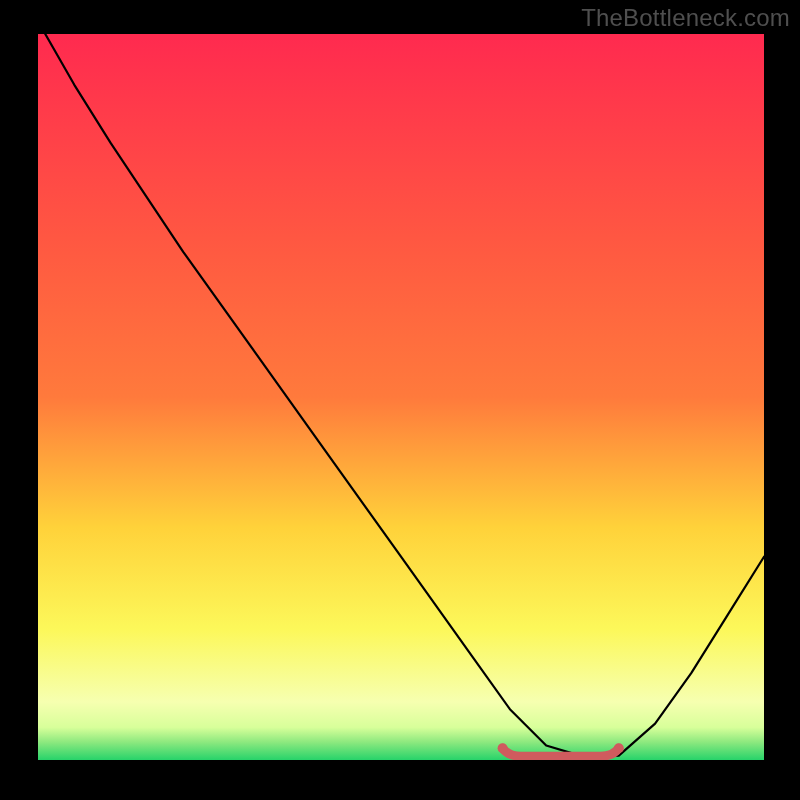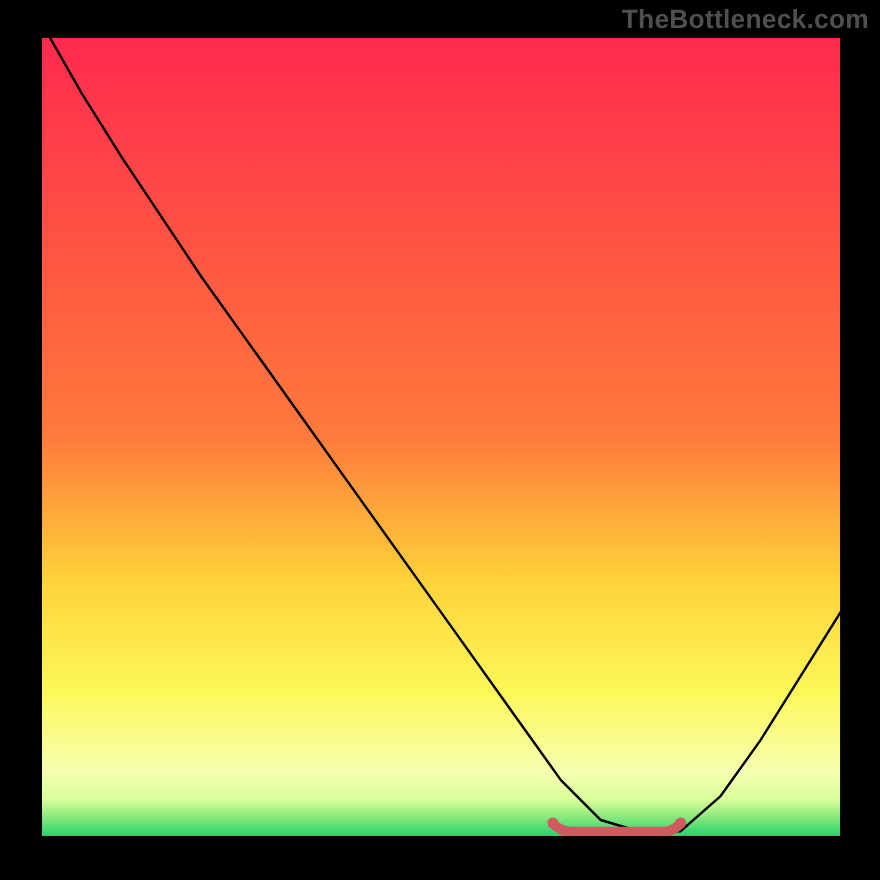--- a/index.html
+++ b/index.html
@@ -25,21 +25,21 @@
     width: 726px;
     height: 726px;
     overflow: hidden;
   }
   .watermark {
     position: absolute;
     top: 4px;
     right: 10px;
     font-family: Arial, Helvetica, sans-serif;
     font-size: 24px;
-    font-weight: 700;
+    font-weight: 400;
     color: #4f4f4f;
     letter-spacing: 0.2px;
   }
 </style>
 </head>
 <body>
 
 <div class="frame">
   <div class="watermark">TheBottleneck.com</div>
   <div class="plot">

